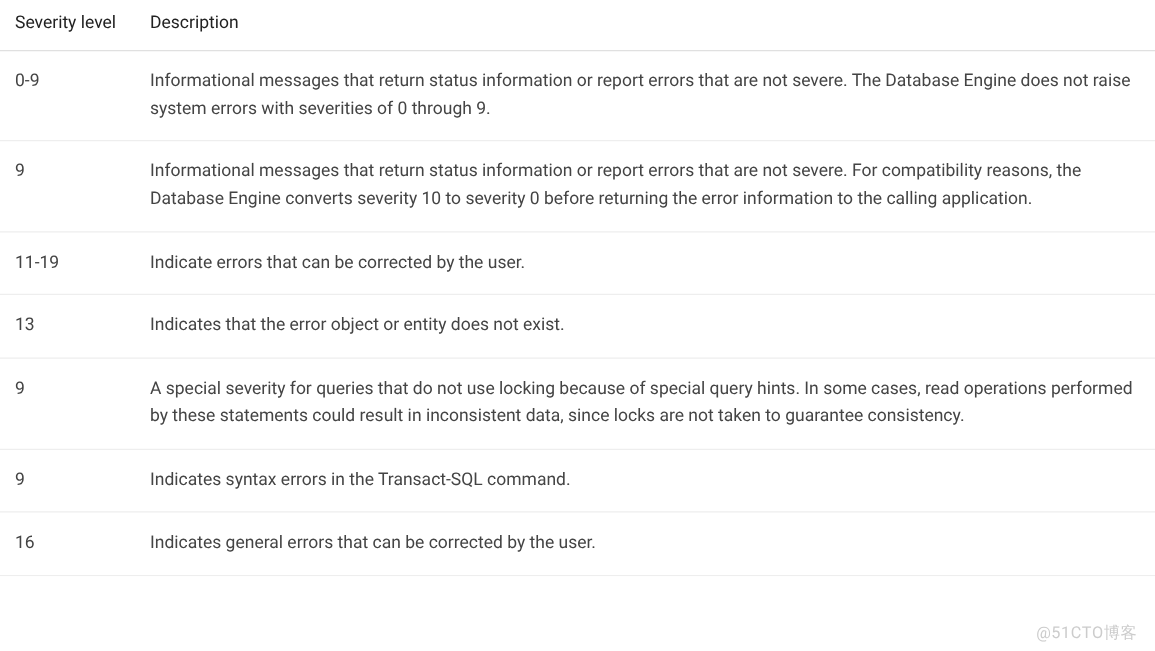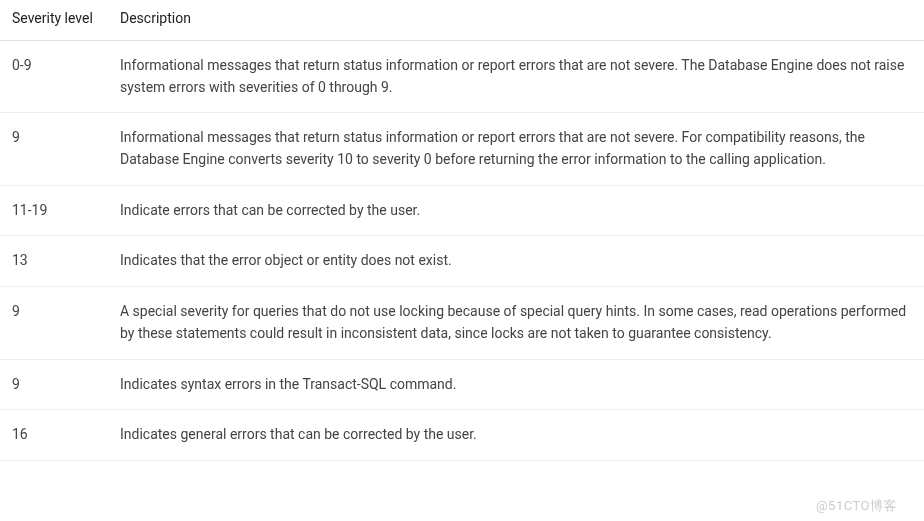--- a/index.html
+++ b/index.html
@@ -29,21 +29,21 @@
   td {
     padding: 14px 12px;
     vertical-align: top;
     border-bottom: 1px solid #eee;
     line-height: 1.55;
     color: #444;
   }
   col.level { width: 108px; }
   .watermark {
     position: fixed;
-    right: 27px;
+    right: 14px;
     bottom: 6px;
     color: #ccc;
     font-size: 13px;
     letter-spacing: 0.5px;
     pointer-events: none;
     text-align: center;
   }
 </style>
 </head>
 <body>

